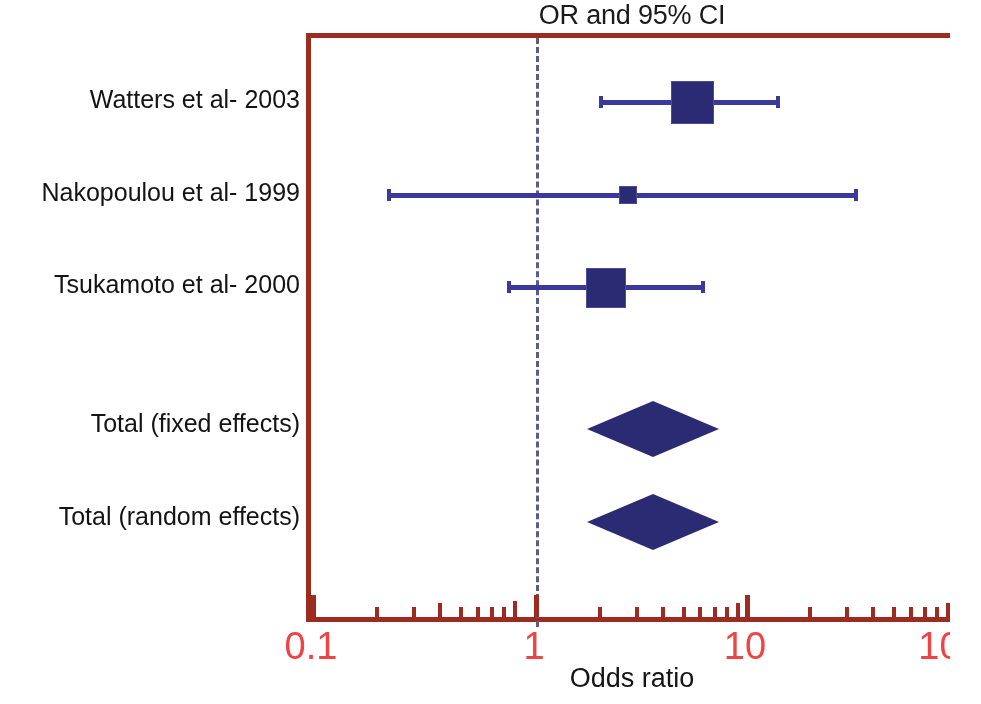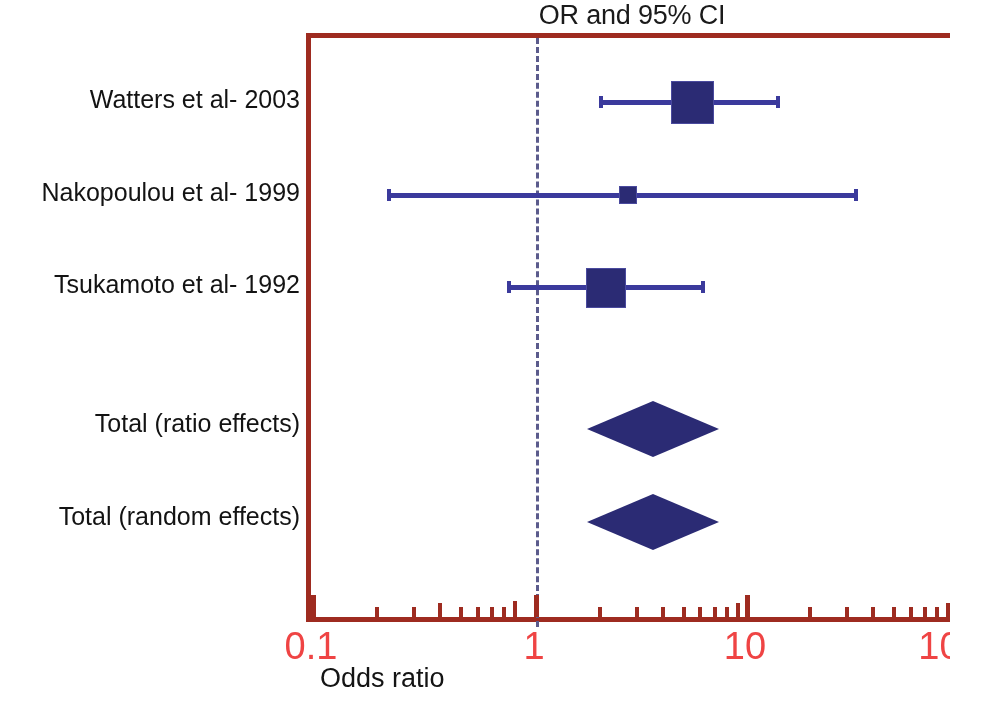--- a/index.html
+++ b/index.html
@@ -115,40 +115,41 @@
   .x-label {
     position: absolute;
     font-size: 38px;
     color: #ef4444;
     transform: translateX(-50%);
     line-height: 32px;
     white-space: nowrap;
   }
   #x-axis-title {
     position: absolute;
-    left: 320px;
+    left: 306px;
     top: 663px;
     width: 652px;
+    text-align: center;
     font-size: 27px;
     color: #141414;
     line-height: 30px;
   }
 </style>
 </head>
 <body>
 
 <div id="figure">
 
   <div id="chart-title">OR and 95% CI</div>
 
   <div id="y-labels">
     <div class="y-label" style="top:85px;">Watters et al- 2003</div>
     <div class="y-label" style="top:178px;">Nakopoulou et al- 1999</div>
-    <div class="y-label" style="top:270px;">Tsukamoto et al- 1992</div>
-    <div class="y-label" style="top:409px;">Total (ratio effects)</div>
+    <div class="y-label" style="top:270px;">Tsukamoto et al- 2000</div>
+    <div class="y-label" style="top:409px;">Total (fixed effects)</div>
     <div class="y-label" style="top:502px;">Total (random effects)</div>
   </div>
 
   <div class="y-tick" style="top:97px;"></div>
   <div class="y-tick" style="top:190px;"></div>
   <div class="y-tick" style="top:282px;"></div>
   <div class="y-tick" style="top:421px;"></div>
   <div class="y-tick" style="top:514px;"></div>
 
   <div id="plot-frame">

